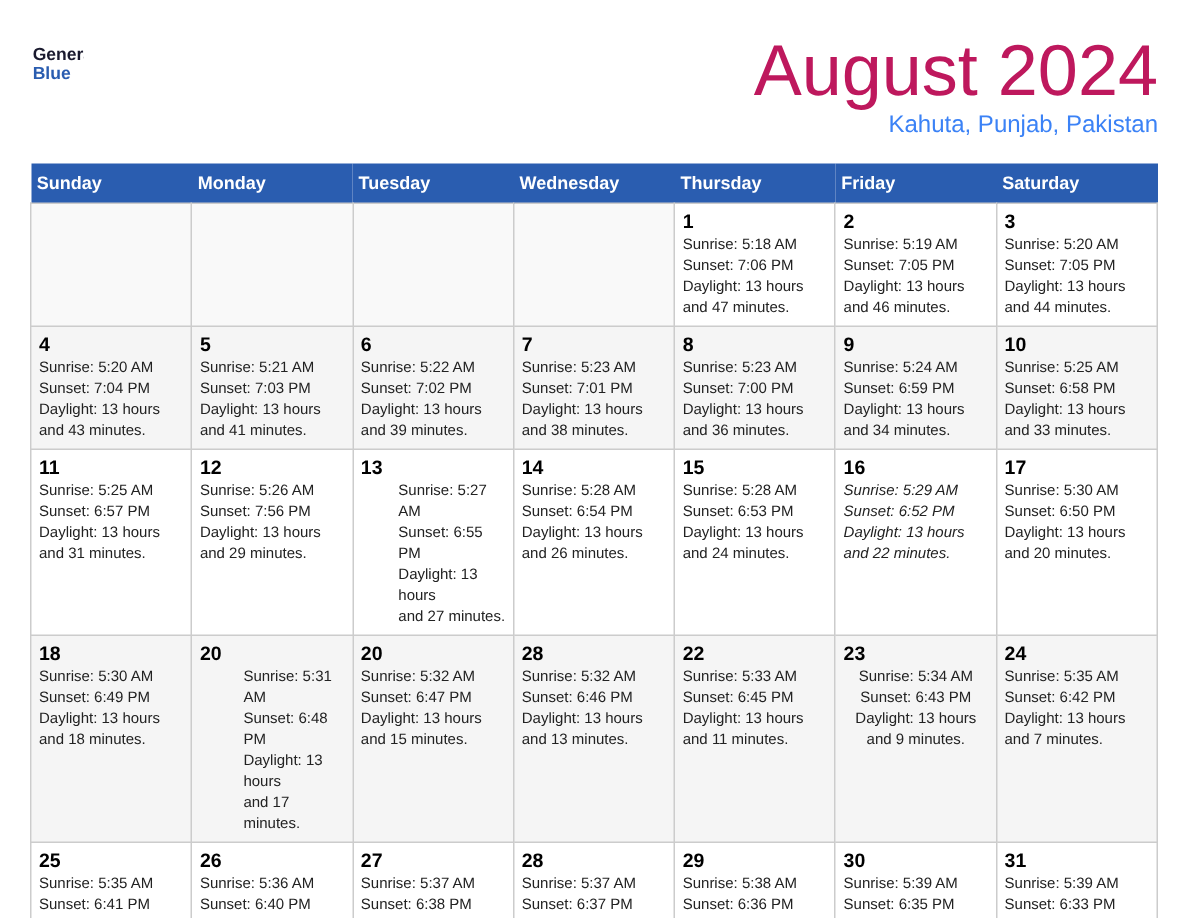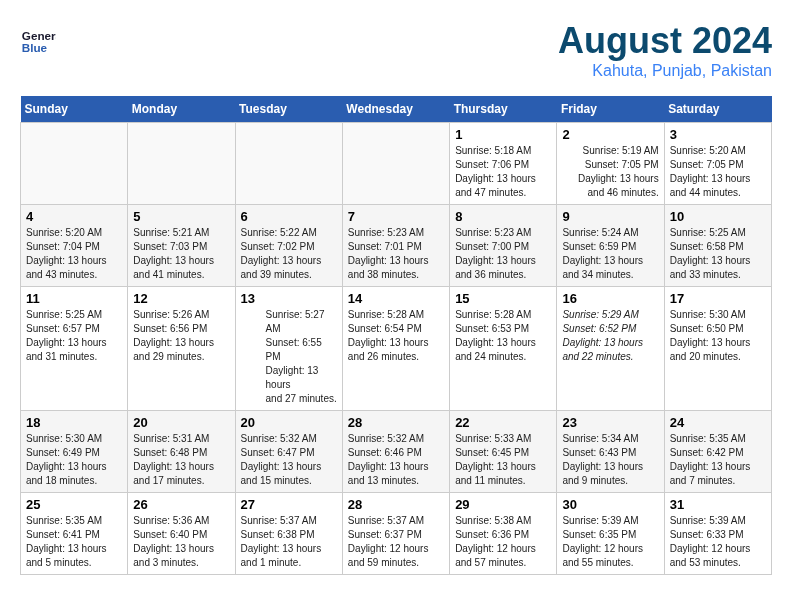--- a/index.html
+++ b/index.html
@@ -20,23 +20,23 @@
       display: flex;
       align-items: center;
       gap: 4px;
     }
     .logo-icon {
       width: 36px;
       height: 36px;
     }
     .title-block { text-align: right; }
     .month-year {
-      font-size: 36px;
-      font-weight: bold;
-      color: #0c4a6e;
+      font-size: 48px;
+      font-weight: normal;
+      color: #be185d;
     }
     .location {
       font-size: 16px;
       color: #3b82f6;
     }
     table {
       width: 100%;
       border-collapse: collapse;
       font-size: 11px;
     }
@@ -107,21 +107,21 @@
         <td class="empty"></td>
         <td>
           <span class="day-num">1</span>
           <div class="cell-info" style="white-space: pre-line;">Sunrise: 5:18 AM
 Sunset: 7:06 PM
 Daylight: 13 hours
 and 47 minutes.</div>
         </td>
         <td>
           <span class="day-num">2</span>
-          <div class="cell-info" style="white-space: pre-line; text-align: right;">Sunrise: 5:19 AM
+          <div class="cell-info" style="white-space: pre-line;">Sunrise: 5:19 AM
 Sunset: 7:05 PM
 Daylight: 13 hours
 and 46 minutes.</div>
         </td>
         <td>
           <span class="day-num">3</span>
           <div class="cell-info" style="white-space: pre-line;">Sunrise: 5:20 AM
 Sunset: 7:05 PM
 Daylight: 13 hours
 and 44 minutes.</div>
@@ -182,21 +182,21 @@
         <td>
           <span class="day-num">11</span>
           <div class="cell-info" style="white-space: pre-line;">Sunrise: 5:25 AM
 Sunset: 6:57 PM
 Daylight: 13 hours
 and 31 minutes.</div>
         </td>
         <td>
           <span class="day-num">12</span>
           <div class="cell-info" style="white-space: pre-line;">Sunrise: 5:26 AM
-Sunset: 6:56 PM
+Sunset: 7:56 PM
 Daylight: 13 hours
 and 29 minutes.</div>
         </td>
         <td>
           <span class="day-num">13</span>
           <div class="cell-info" style="white-space: pre-line; margin-left: 25px;">Sunrise: 5:27 AM
 Sunset: 6:55 PM
 Daylight: 13 hours
 and 27 minutes.</div>
         </td>
@@ -232,21 +232,21 @@
       <tr>
         <td>
           <span class="day-num">18</span>
           <div class="cell-info" style="white-space: pre-line;">Sunrise: 5:30 AM
 Sunset: 6:49 PM
 Daylight: 13 hours
 and 18 minutes.</div>
         </td>
         <td>
           <span class="day-num">20</span>
-          <div class="cell-info" style="white-space: pre-line;">Sunrise: 5:31 AM
+          <div class="cell-info" style="white-space: pre-line; margin-left: 29px;">Sunrise: 5:31 AM
 Sunset: 6:48 PM
 Daylight: 13 hours
 and 17 minutes.</div>
         </td>
         <td>
           <span class="day-num">20</span>
           <div class="cell-info" style="white-space: pre-line;">Sunrise: 5:32 AM
 Sunset: 6:47 PM
 Daylight: 13 hours
 and 15 minutes.</div>
@@ -260,21 +260,21 @@
         </td>
         <td>
           <span class="day-num">22</span>
           <div class="cell-info" style="white-space: pre-line;">Sunrise: 5:33 AM
 Sunset: 6:45 PM
 Daylight: 13 hours
 and 11 minutes.</div>
         </td>
         <td>
           <span class="day-num">23</span>
-          <div class="cell-info" style="white-space: pre-line;">Sunrise: 5:34 AM
+          <div class="cell-info" style="white-space: pre-line; text-align: center;">Sunrise: 5:34 AM
 Sunset: 6:43 PM
 Daylight: 13 hours
 and 9 minutes.</div>
         </td>
         <td>
           <span class="day-num">24</span>
           <div class="cell-info" style="white-space: pre-line;">Sunrise: 5:35 AM
 Sunset: 6:42 PM
 Daylight: 13 hours
 and 7 minutes.</div>

